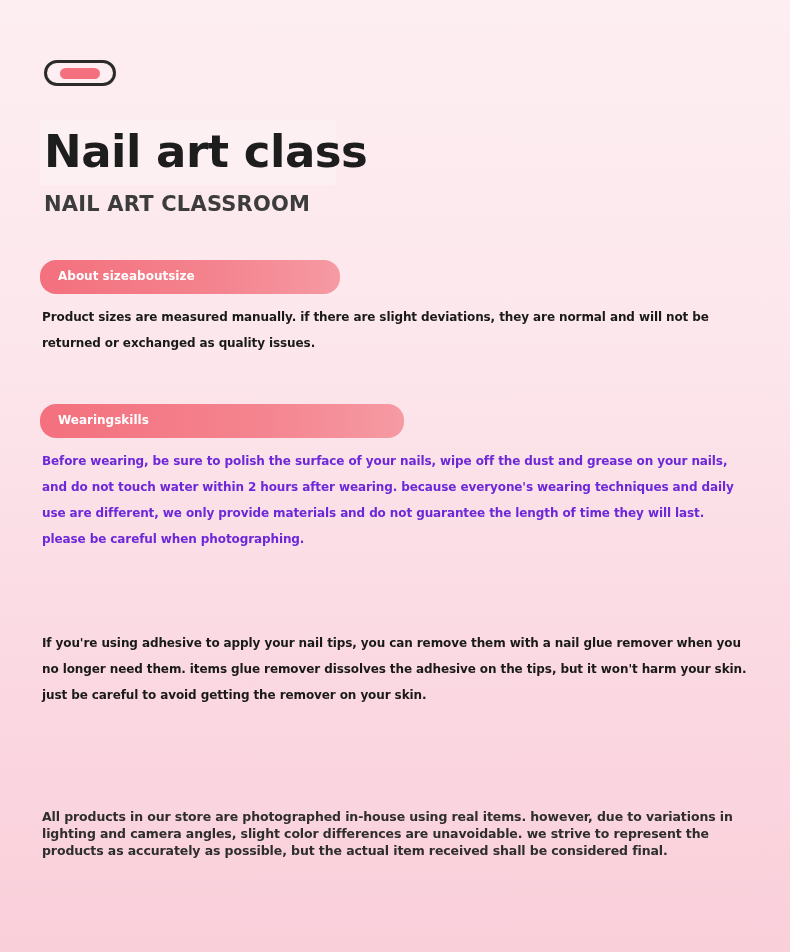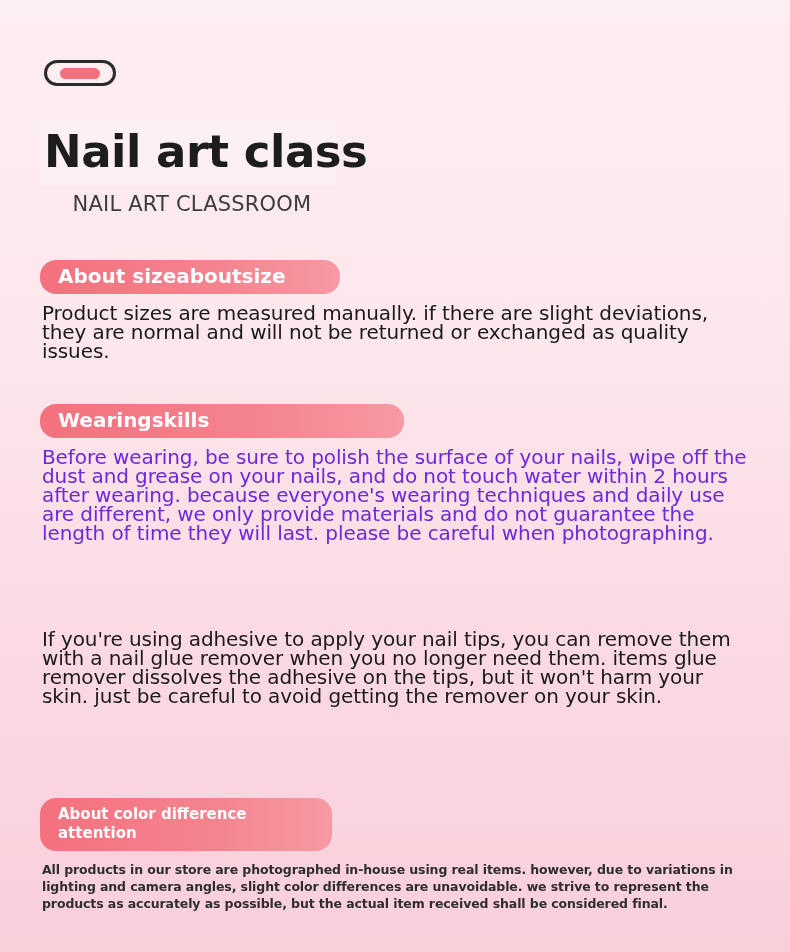--- a/index.html
+++ b/index.html
@@ -67,50 +67,49 @@
     letter-spacing: -0.5px;
     white-space: nowrap;
   }
   .subtitle {
     position: relative;
     margin: 6px 0 0 4px;
     font-size: 21px;
     line-height: 28px;
     color: #3c3c3c;
     letter-spacing: 0.2px;
-    font-weight: normal;
-    text-align: center;
+    font-weight: bold;
   }
 
   .section {
     position: absolute;
     left: 40px;
     width: 710px;
   }
   .badge {
     display: inline-block;
     background: linear-gradient(90deg, #f4707e 0%, #f4848f 60%, #f69aa3 100%);
     color: #ffffff;
     border-radius: 16px;
     padding: 7px 18px 8px 18px;
-    font-size: 20px;
+    font-size: 12px;
     line-height: 19px;
     font-weight: bold;
     box-sizing: border-box;
   }
   .badge.b1 { width: 300px; }
   .badge.b2 { width: 364px; }
   .badge.b3 { width: 290px; }
   .badge.b4 { width: 292px; font-size: 15px; }
 
   .body-text {
     margin: 10px 0 0 2px;
-    font-size: 20px;
-    line-height: 19px;
-    font-weight: normal;
+    font-size: 12px;
+    line-height: 26px;
+    font-weight: bold;
     color: #1a1a1a;
     letter-spacing: -0.1px;
   }
   .body-text.gray {
     color: #6d28d9;
   }
   .body-text.small {
     font-size: 12.5px;
     line-height: 17px;
     font-weight: bold;
@@ -144,17 +143,16 @@
   <div class="section sec-2">
     <div class="badge b2">Wearingskills</div>
     <p class="body-text gray">Before wearing, be sure to polish the surface of your nails, wipe off the dust and grease on your nails, and do not touch water within 2 hours after wearing. because everyone's wearing techniques and daily use are different, we only provide materials and do not guarantee the length of time they will last. please be careful when photographing.</p>
   </div>
 
   <div class="section sec-3">
     <p class="body-text">If you're using adhesive to apply your nail tips, you can remove them with a nail glue remover when you no longer need them. items glue remover dissolves the adhesive on the tips, but it won't harm your skin. just be careful to avoid getting the remover on your skin.</p>
   </div>
 
   <div class="section sec-4">
-    <div class="badge b4">About color difference attention</div>
     <p class="body-text small">All products in our store are photographed in-house using real items. however, due to variations in lighting and camera angles, slight color differences are unavoidable. we strive to represent the products as accurately as possible, but the actual item received shall be considered final.</p>
   </div>
 
 </div>
 
 </body></html>

